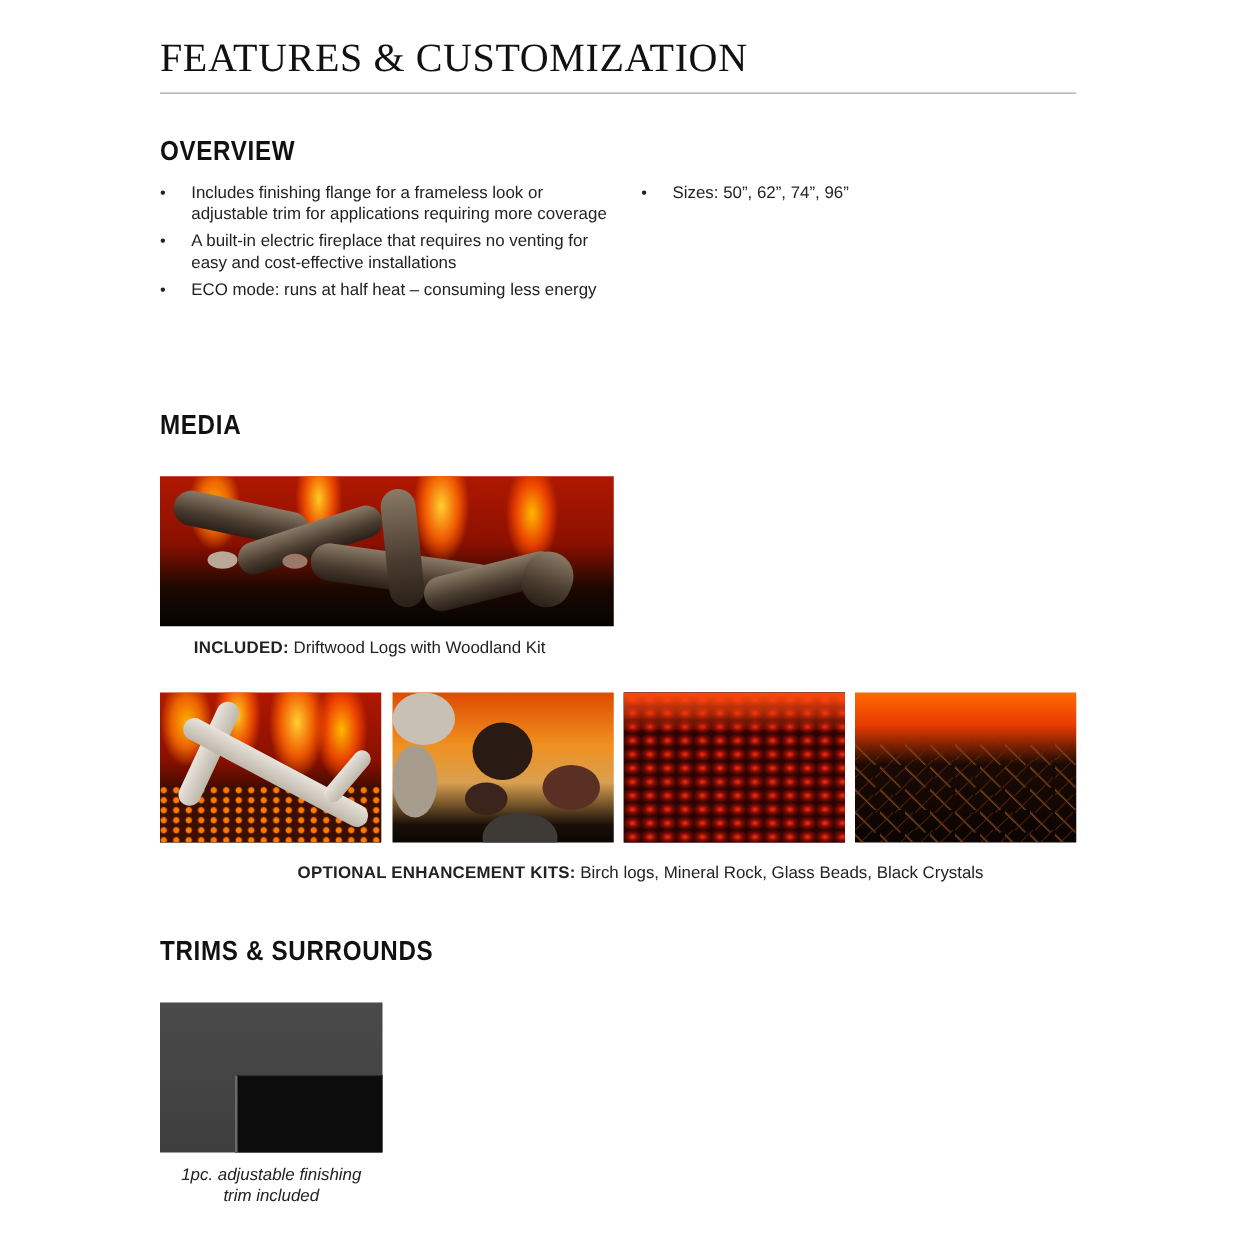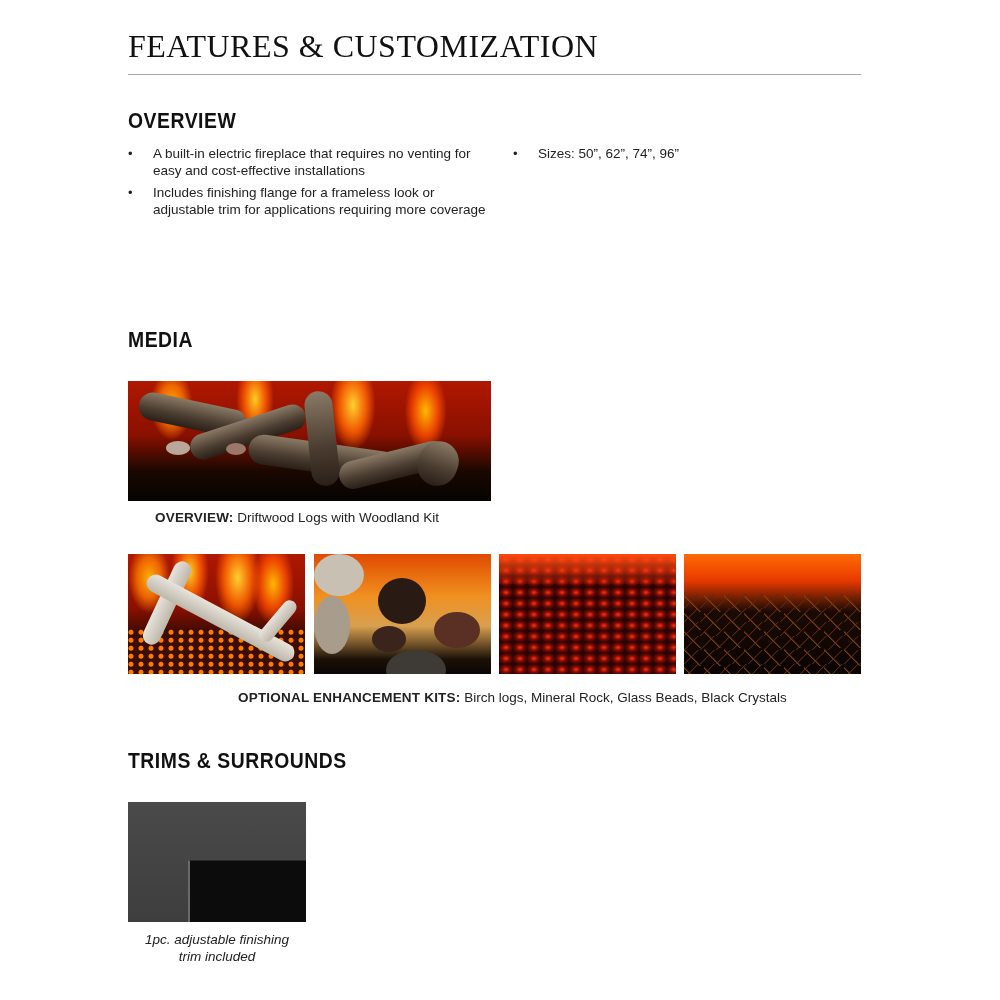--- a/index.html
+++ b/index.html
@@ -28,42 +28,43 @@
 </style>
 </head>
 <body>
 
 <h1 class="title">FEATURES &amp; CUSTOMIZATION</h1>
 <div class="title-rule"></div>
 
 <h2 class="h2" style="top:108px;">OVERVIEW</h2>
 
 <ul class="bullets" style="left:128px; top:146px; width:360px;">
+  <li>Includes finishing flange for a frameless look or adjustable trim for applications requiring more coverage</li>
   <li>A built-in electric fireplace that requires no venting for easy and cost-effective installations</li>
-  <li>Includes finishing flange for a frameless look or adjustable trim for applications requiring more coverage</li>
+  <li>ECO mode: runs at half heat – consuming less energy</li>
 </ul>
 
 <ul class="bullets" style="left:513px; top:146px; width:340px;">
   <li>Sizes: 50”, 62”, 74”, 96”</li>
 </ul>
 
 <h2 class="h2" style="top:327px;">MEDIA</h2>
 
 <div class="img fire-bg" style="left:128px; top:381px; width:363px; height:120px;">
   <div class="log" style="left:10px; top:20px; width:110px; height:28px; transform:rotate(12deg);"></div>
   <div class="log" style="left:60px; top:38px; width:120px; height:26px; transform:rotate(-18deg);"></div>
   <div class="log" style="left:120px; top:62px; width:150px; height:30px; transform:rotate(8deg);"></div>
   <div class="log" style="left:180px; top:10px; width:28px; height:95px; transform:rotate(-6deg);"></div>
   <div class="log" style="left:210px; top:70px; width:110px; height:28px; transform:rotate(-14deg);"></div>
   <div class="log" style="left:290px; top:60px; width:40px; height:45px; transform:rotate(20deg);"></div>
   <div class="rock" style="left:38px; top:60px; width:24px; height:14px; background:#b9a89a;"></div>
   <div class="rock" style="left:98px; top:62px; width:20px; height:12px; background:#9c7868;"></div>
 </div>
 <div class="caption" style="left:155px; top:510px;">
-  <b>OVERVIEW:</b>
+  <b>INCLUDED:</b>
   <span>Driftwood Logs with Woodland Kit</span>
 </div>
 
 <div class="img fire-bg" style="left:128px; top:554px; width:177px; height:120px;">
   <div style="position:absolute; left:0; top:75px; width:177px; height:45px; background:radial-gradient(circle at 30% 40%, #ff7a00 0 2px, transparent 3px) 0 0/10px 8px, #3a0e00;"></div>
   <div class="birch" style="left:-6px; top:40px; width:90px; height:18px; transform:rotate(-65deg);"></div>
   <div class="birch" style="left:10px; top:55px; width:165px; height:18px; transform:rotate(28deg);"></div>
   <div class="birch" style="left:125px; top:60px; width:50px; height:14px; transform:rotate(-50deg);"></div>
 </div>
 <div class="img" style="left:314px; top:554px; width:177px; height:120px; background:linear-gradient(180deg,#e04a00 0%,#f09020 35%,#d8a050 60%,#1a1008 88%,#0a0604 100%);">

